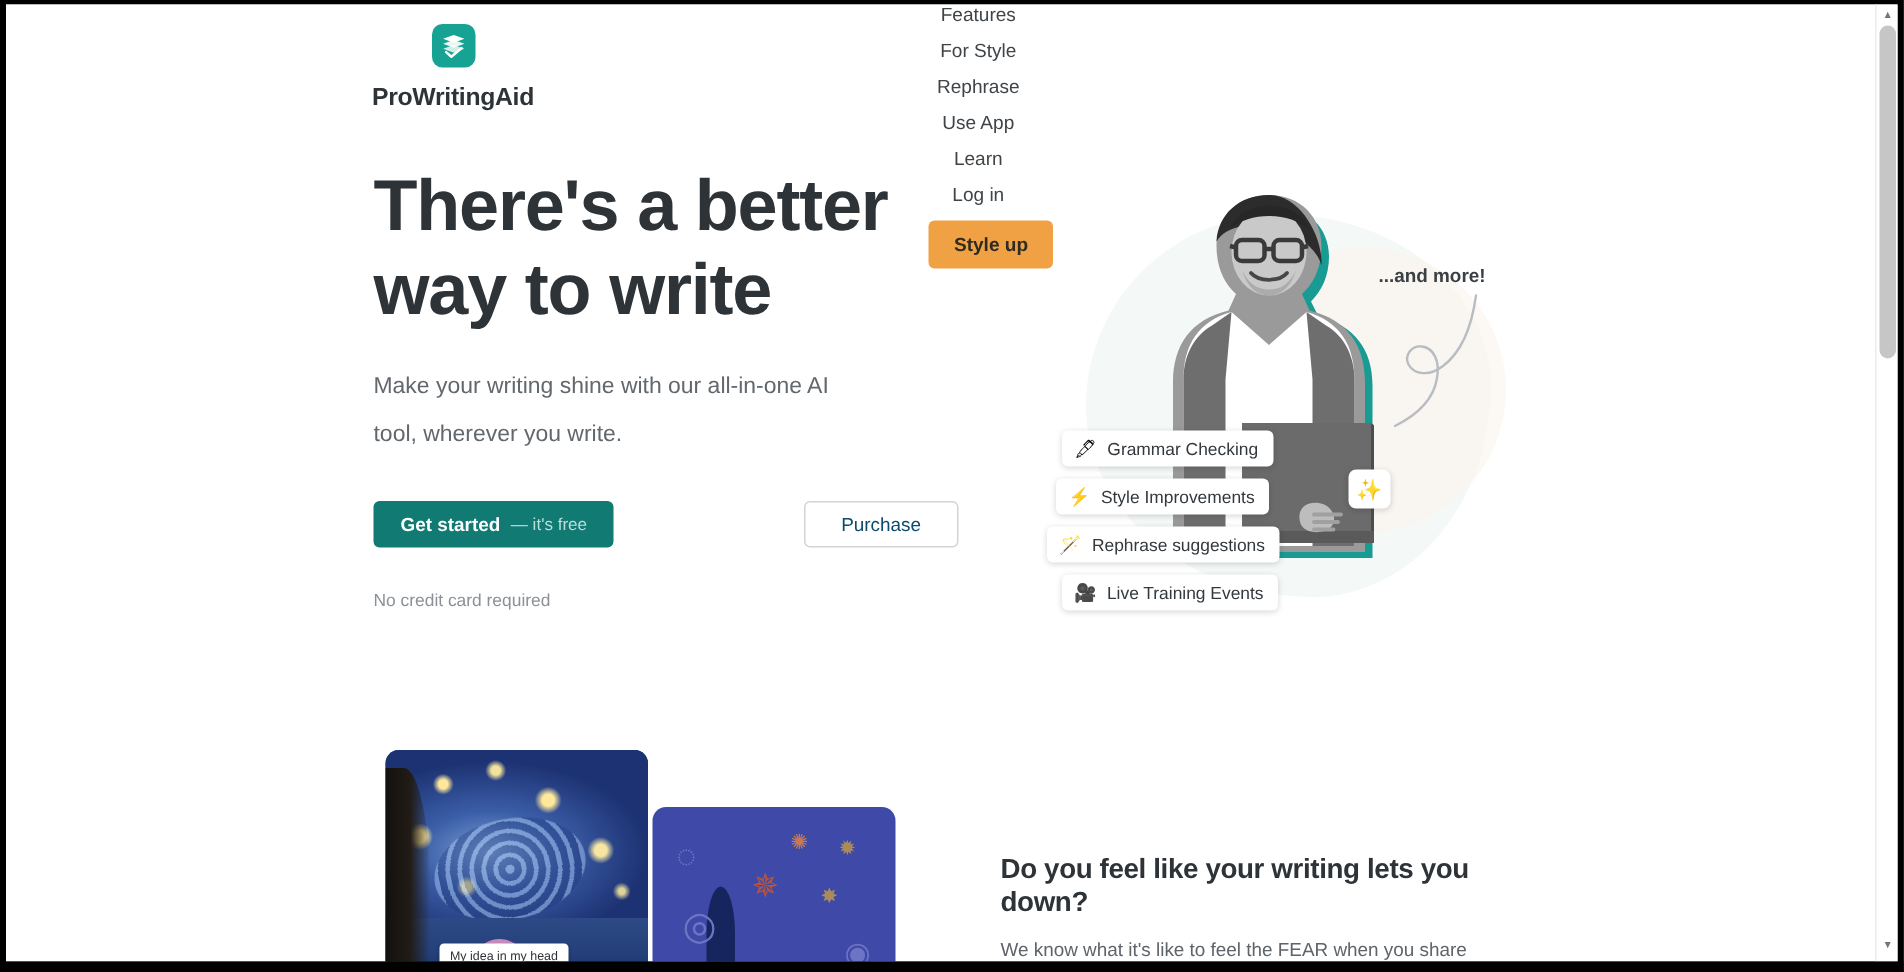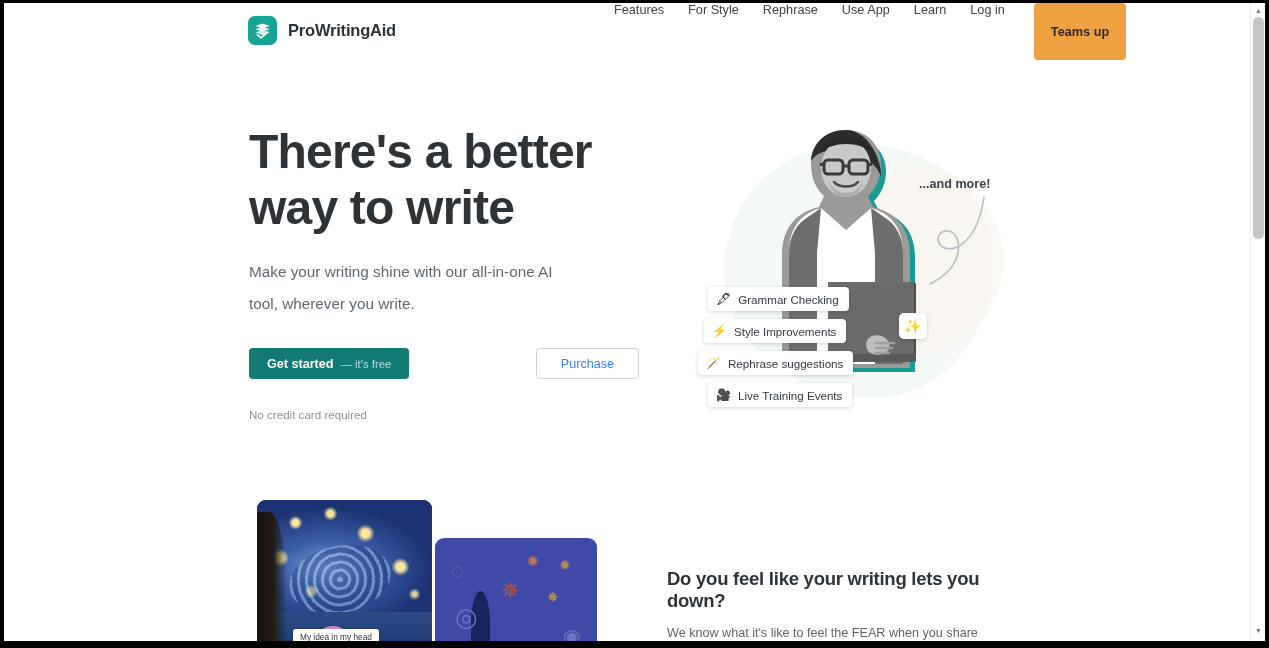--- a/index.html
+++ b/index.html
@@ -63,37 +63,38 @@
   #site-header{
     position:absolute; left:0; top:0;
     width:1246px; height:57px;
     background:#fff;
     display:flex; align-items:center;
   }
   #brand{
     position:absolute; left:244px; top:13px;
     display:flex; align-items:center; gap:11px;
     text-decoration:none;
+    flex-direction:column;
   }
   #brand-mark{
     width:29px; height:29px;
     border-radius:7px;
     background:#16a394;
     display:flex; align-items:center; justify-content:center;
     flex:none;
   }
   #brand-name{
     font-size:16.5px; font-weight:bold; color:#2e3338;
     letter-spacing:-0.2px;
   }
 
   #main-nav{
     position:absolute; left:598px; top:0;
     height:57px;
-    display:flex; gap:0;
+    display:flex; align-items:center; gap:10px;flex-direction:column;
   }
   .nav-link{
     font-size:12.7px; color:#3f4448;
     text-decoration:none;
     padding:0 12px;
     white-space:nowrap;
   }
   #nav-signup{
     margin-left:17px;
     background:#f0a144;
@@ -106,21 +107,21 @@
     cursor:pointer;
     white-space:nowrap;
   }
 
   
   #hero{
     position:absolute; left:0; top:57px;
     width:1246px; height:420px;
   }
   #hero-copy{
-    position:absolute; left:245px; top:64px; width:390px;
+    position:absolute; left:245px; top:50px; width:390px;
   }
   #hero-title{
     font-size:48px;
     line-height:56px;
     font-weight:bold;
     color:#2e3338;
     letter-spacing:-0.8px;
   }
   #hero-sub{
     margin-top:20px;
@@ -147,21 +148,21 @@
   }
   #btn-get-started .secondary-text{
     color:#b9dedb; font-size:11.4px;
   }
   #btn-purchase{
     background:#ffffff;
     border:1px solid #cfd4d8;
     border-radius:4px;
     height:31px;
     padding:0 24px;
-    color:#3b82f6;
+    color:#0c4a6e;
     font-size:12.6px;
     cursor:pointer;
   }
   #hero-note{
     margin-top:29px;
     font-size:11.6px;
     color:#8b9196;
   }
 
   
@@ -352,21 +353,21 @@
           <span id="brand-name">ProWritingAid</span>
         </a>
 
         <nav id="main-nav">
           <a class="nav-link" href="#">Features</a>
           <a class="nav-link" href="#">For Style</a>
           <a class="nav-link" href="#">Rephrase</a>
           <a class="nav-link" href="#">Use App</a>
           <a class="nav-link" href="#">Learn</a>
           <a class="nav-link" href="#">Log in</a>
-          <button id="nav-signup">Teams up</button>
+          <button id="nav-signup">Style up</button>
         </nav>
       </header>
 
       <section id="hero">
 
         <div id="hero-copy">
           <h1 id="hero-title">
             <span>There's a better</span><br>
             <span>way to write</span>
           </h1>

